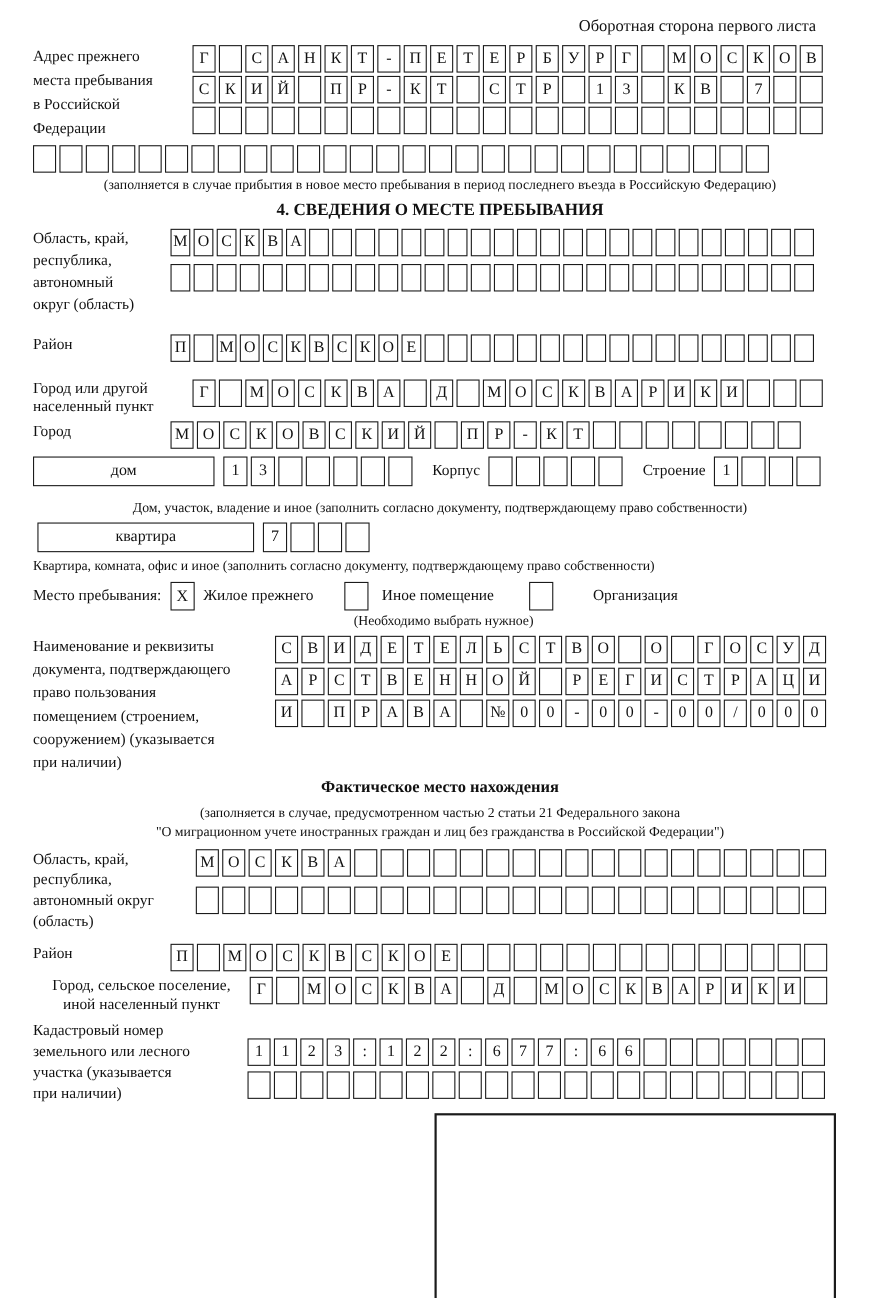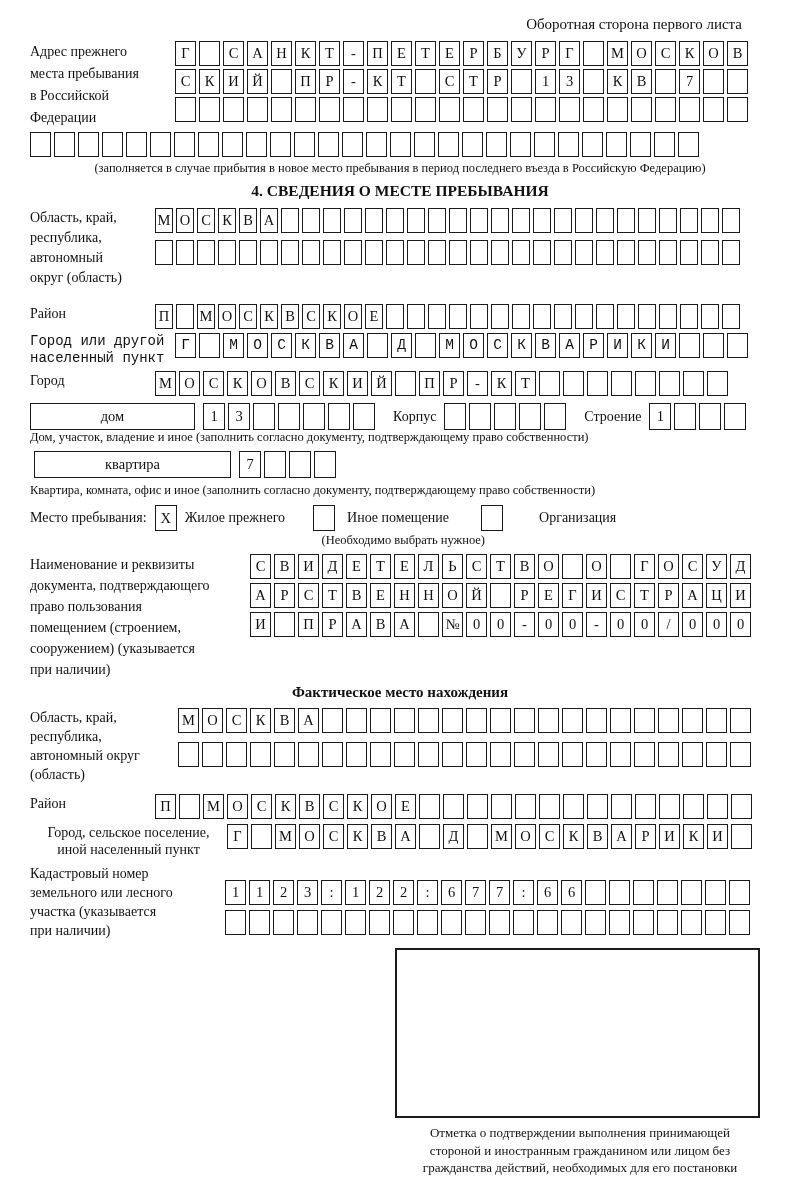--- a/index.html
+++ b/index.html
@@ -284,21 +284,21 @@
         <span class="cell"></span>
         <span class="cell"></span>
         <span class="cell"></span>
         <span class="cell"></span>
         <span class="cell"></span>
         <span class="cell"></span>
         <span class="cell"></span>
       </div>
   </div>
 
-  <div class="field" style="margin-top:4px;font-family:Liberation Mono, monospace;">
+  <div class="field" style="margin-top:16px;">
     <div class="flabel prelines" style="width:145px; line-height:17px;">Город или другой
 населенный пункт</div>
     <div class="cellrow">
         <span class="cell">Г</span>
         <span class="cell"></span>
         <span class="cell">М</span>
         <span class="cell">О</span>
         <span class="cell">С</span>
         <span class="cell">К</span>
         <span class="cell">В</span>
@@ -372,21 +372,21 @@
         <span class="cell"></span>
       </div>
     <div class="inline-label" style="margin:0 8px 0 18px;">Строение</div>
     <div class="cellrow lg">
         <span class="cell">1</span>
         <span class="cell"></span>
         <span class="cell"></span>
         <span class="cell"></span>
       </div>
   </div>
-  <div class="note" style="margin-top:0;">Дом, участок, владение и иное (заполнить согласно документу, подтверждающему право собственности)</div>
+  <div class="note" style="margin-top:12px;text-align:center;">Дом, участок, владение и иное (заполнить согласно документу, подтверждающему право собственности)</div>
 
   <div class="inline-row" style="margin-top:6px;">
     <div class="typebox" style="width:197px; margin-left:4px;">квартира</div>
     <div class="cellrow lg" style="margin-left:8px;">
         <span class="cell">7</span>
         <span class="cell"></span>
         <span class="cell"></span>
         <span class="cell"></span>
       </div>
   </div>
@@ -477,20 +477,22 @@
           <span class="cell">0</span>
           <span class="cell">/</span>
           <span class="cell">0</span>
           <span class="cell">0</span>
           <span class="cell">0</span>
         </div>
     </div>
   </div>
 
   <div class="sect-title" style="margin-top:4px; font-size:15px;">Фактическое место нахождения</div>
+  <div class="note center prelines" style="margin-top:6px; line-height:17px;">(заполняется в случае, предусмотренном частью 2 статьи 21 Федерального закона
+"О миграционном учете иностранных граждан и лиц без гражданства в Российской Федерации")</div>
 
   <div class="field" style="margin-top:7px;">
     <div class="flabel prelines" style="width:148px; line-height:19px;">Область, край,
 республика,
 автономный округ
 (область)</div>
     <div class="cellcol" style="gap:9px;">
       <div class="cellrow">
           <span class="cell">М</span>
           <span class="cell">О</span>

